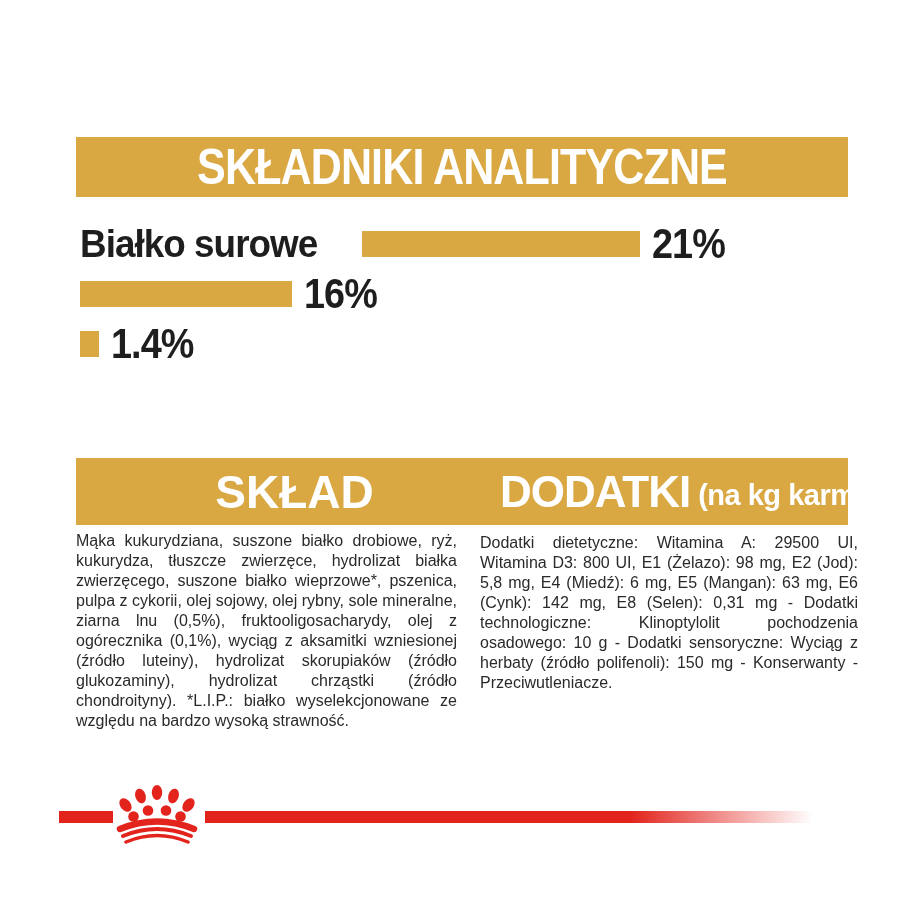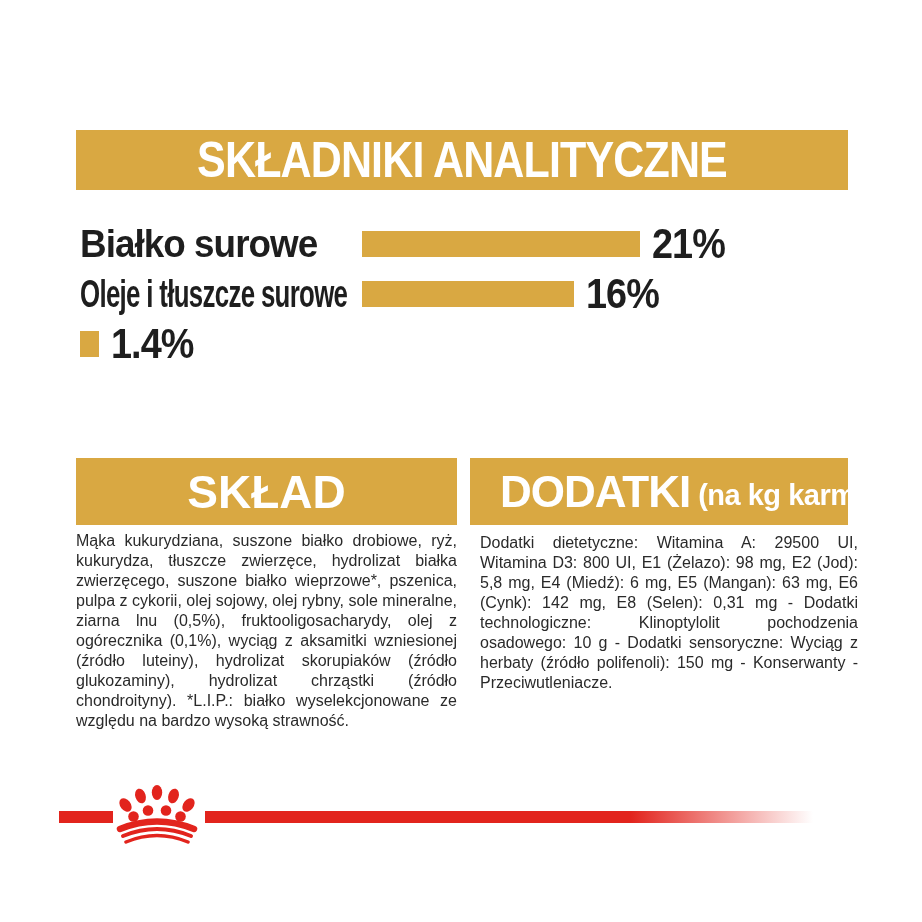--- a/index.html
+++ b/index.html
@@ -2,21 +2,21 @@
 <html lang="pl" style="--gold: #D9A842; --red: #E2241D;"><head>
 <meta charset="utf-8">
 <style>
   html,body{margin:0;padding:0;background:#ffffff;}
   .page{
     position:relative;width:922px;height:922px;background:#ffffff;overflow:hidden;
     font-family:"Liberation Sans",sans-serif;color:#1e1e1e;
   }
   
   .top-header{
-    position:absolute;left:76px;top:130px;width:772px;height:60px;
+    position:absolute;left:76px;top:137px;width:772px;height:60px;
     background:var(--gold);display:flex;align-items:center;justify-content:center;
   }
   .top-header .txt{
     display:inline-block;color:#fff;font-weight:bold;font-size:50px;
     letter-spacing:-1px;transform:scaleX(.86);transform-origin:center;white-space:nowrap;
   }
   
   .chart-row{
     position:absolute;left:80px;height:50px;display:flex;align-items:center;white-space:nowrap;
   }
@@ -29,21 +29,21 @@
   .row-1 .txt{transform:scaleX(.68);}
   .row-2 .txt{transform:scaleX(.95);}
   .bar{height:26px;background:var(--gold);flex:0 0 auto;}
   .pct{
     margin-left:12px;font-weight:bold;font-size:42px;letter-spacing:-1px;
     display:inline-block;transform:scaleX(.9);transform-origin:left center;
   }
   
   .section-header{
     position:absolute;top:458px;height:67px;background:var(--gold);color:#fff;
-    display:flex;align-items:center;overflow:hidden;
+    display:flex;align-items:center;overflow:hidden;padding-left:28px;
   }
   .hdr-sklad{left:76px;width:381px;justify-content:center;}
   .hdr-sklad .txt{font-weight:bold;font-size:46px;letter-spacing:0;}
   .hdr-dodatki{left:470px;width:378px;justify-content:flex-start;padding-left:30px;box-sizing:border-box;}
   .hdr-dodatki .big{font-weight:bold;font-size:44px;letter-spacing:-1px;line-height:1;}
   .hdr-dodatki .small{font-weight:bold;font-size:29px;margin-left:8px;letter-spacing:-.5px;line-height:1;position:relative;top:4px;white-space:nowrap;}
   .body-text{
     position:absolute;font-size:16px;line-height:20px;text-align:justify;
     color:#2a2a2a;margin:0;
   }
@@ -67,21 +67,20 @@
     <span class="txt">SKŁADNIKI ANALITYCZNE</span>
   </div>
 
   <div>
     <div class="chart-row row-0" style="top:219px">
       <div class="chart-label"><span class="txt">Białko surowe</span></div>
       <div class="bar" style="width: 278px; background: rgb(217, 168, 66);"></div>
       <span class="pct">21%</span>
     </div>
     <div class="chart-row row-1" style="top:269px">
-      <div class="chart-label"><span class="txt">Oleje i tłuszcze surowe</span></div>
       <div class="bar" style="width: 211.8px; background: rgb(217, 168, 66);"></div>
       <span class="pct">16%</span>
     </div>
     <div class="chart-row row-2" style="top:319px">
       <div class="bar" style="width: 18.5px; background: rgb(217, 168, 66);"></div>
       <span class="pct">1.4%</span>
     </div>
   </div>
 
   <div class="section-header hdr-sklad">

